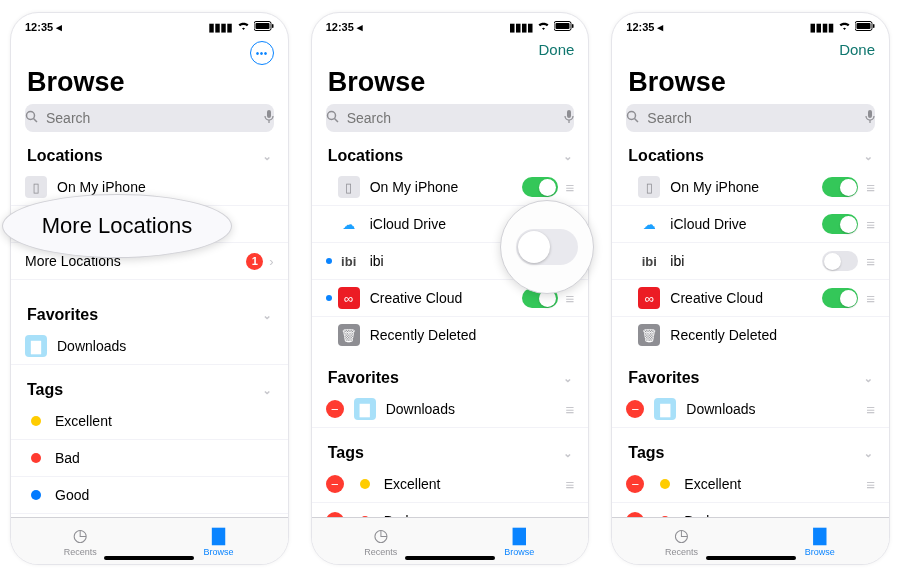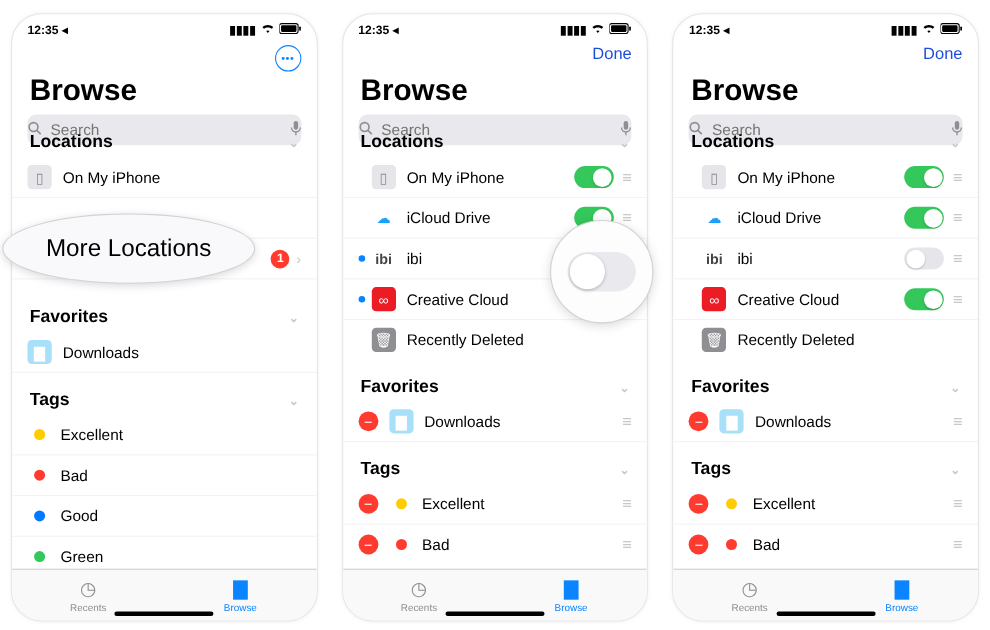--- a/index.html
+++ b/index.html
@@ -2,21 +2,21 @@
 <html><head>
 <meta charset="utf-8">
 <style>
 html,body{margin:0;padding:0;font-family:-apple-system,BlinkMacSystemFont,"Helvetica Neue",Arial,sans-serif;background:#fff}
 .canvas{width:900px;height:573px;display:flex;gap:22px;padding:12px 10px;box-sizing:border-box;align-items:flex-start;position:relative}
 .phone{flex:1;background:#fff;border-radius:28px;border:1px solid #e5e5ea;height:551px;position:relative;overflow:hidden;box-shadow:0 0 4px rgba(0,0,0,.06)}
 .status-bar{height:20px;display:flex;justify-content:space-between;align-items:center;padding:4px 14px 0;font-size:11px;font-weight:600}
 .status-bar .right{display:flex;gap:4px;align-items:center}
 .header{display:flex;justify-content:flex-end;padding:4px 14px 2px;height:20px}
 .more-btn{width:22px;height:22px;border:1.5px solid #0a84ff;border-radius:50%;color:#0a84ff;display:flex;align-items:center;justify-content:center;font-size:10px;letter-spacing:.5px}
-.done-btn{color:#1d4ed8;font-size:15px;font-weight:400}
+.done-btn{color:#0f766e;font-size:15px;font-weight:400}
 .title{font-size:27px;font-weight:700;padding:4px 16px 6px}
 .search{margin:0 14px 8px;background:#e8e8ed;border-radius:8px;height:28px;display:flex;align-items:center;padding:0 0;gap:6px}
 .search input{border:none;background:transparent;outline:none;font-size:14px;flex:1;color:#8e8e93}
 .mag{color:#8e8e93;font-size:13px}
 .mic{color:#8e8e93;font-size:13px}
 .section-header{display:flex;justify-content:space-between;align-items:center;padding:6px 16px 4px;font-size:16px;font-weight:700}
 .chev{color:#c7c7cc;font-size:11px}
 .row{display:flex;align-items:center;padding:5px 14px;min-height:26px;border-bottom:1px solid #f2f2f7;font-size:14px}
 .row:last-child{border-bottom:none}
 .row .icon{width:22px;height:22px;border-radius:4px;margin-right:10px;display:flex;align-items:center;justify-content:center;font-size:13px;flex-shrink:0}
@@ -29,21 +29,21 @@
 .row .toggle.off::after{right:auto;left:1.5px}
 .row .reorder{margin-left:8px;color:#c7c7cc;font-size:15px;flex-shrink:0}
 .row .del{width:18px;height:18px;background:#ff3b30;border-radius:50%;margin-right:10px;color:#fff;display:flex;align-items:center;justify-content:center;font-size:13px;flex-shrink:0}
 .tag-dot{width:10px;height:10px;border-radius:50%;margin-right:14px;margin-left:6px;flex-shrink:0}
 .tab-bar{position:absolute;bottom:0;left:0;right:0;height:46px;background:#f9f9f9;border-top:1px solid #d1d1d6;display:flex}
 .tab{flex:1;display:flex;flex-direction:column;align-items:center;justify-content:center;gap:1px;font-size:9px;color:#8e8e93}
 .tab.active{color:#0a84ff}
 .tab .ticon{font-size:17px}
 .home-ind{position:absolute;bottom:4px;left:50%;transform:translateX(-50%);width:90px;height:4px;background:#000;border-radius:2px}
 .scroll{position:absolute;top:172px;left:0;right:0;bottom:46px;overflow:hidden}
-.scroll1{top:102px}
+.scroll1{top:128px}
 .phone .content{position:absolute;top:0;left:0;right:0}
 
 .callout-more{position:absolute;left:2px;top:194px;background:#f9f9fc;border:1px solid #d1d1d6;border-radius:50%/50%;width:228px;height:62px;display:flex;align-items:center;justify-content:center;font-size:22px;font-weight:400;box-shadow:0 2px 8px rgba(0,0,0,.15);z-index:5}
 
 .callout-toggle{position:absolute;left:500px;top:200px;width:92px;height:92px;background:#fdfdfd;border:1px solid #d1d1d6;border-radius:50%;box-shadow:0 2px 10px rgba(0,0,0,.15);z-index:5;display:flex;align-items:center;justify-content:center}
 .callout-toggle .big-toggle{width:62px;height:36px;border-radius:18px;background:#e9e9ee;position:relative}
 .callout-toggle .big-toggle::after{content:"";position:absolute;width:32px;height:32px;background:#fff;border-radius:50%;top:2px;left:2px;box-shadow:0 1px 3px rgba(0,0,0,.25)}
 .ic-phone{background:#e5e5ea;color:#8e8e93}
 .ic-cloud{background:transparent;color:#1ca0ff}
 .ic-ibi{color:#444;font-size:7px;font-weight:700}

